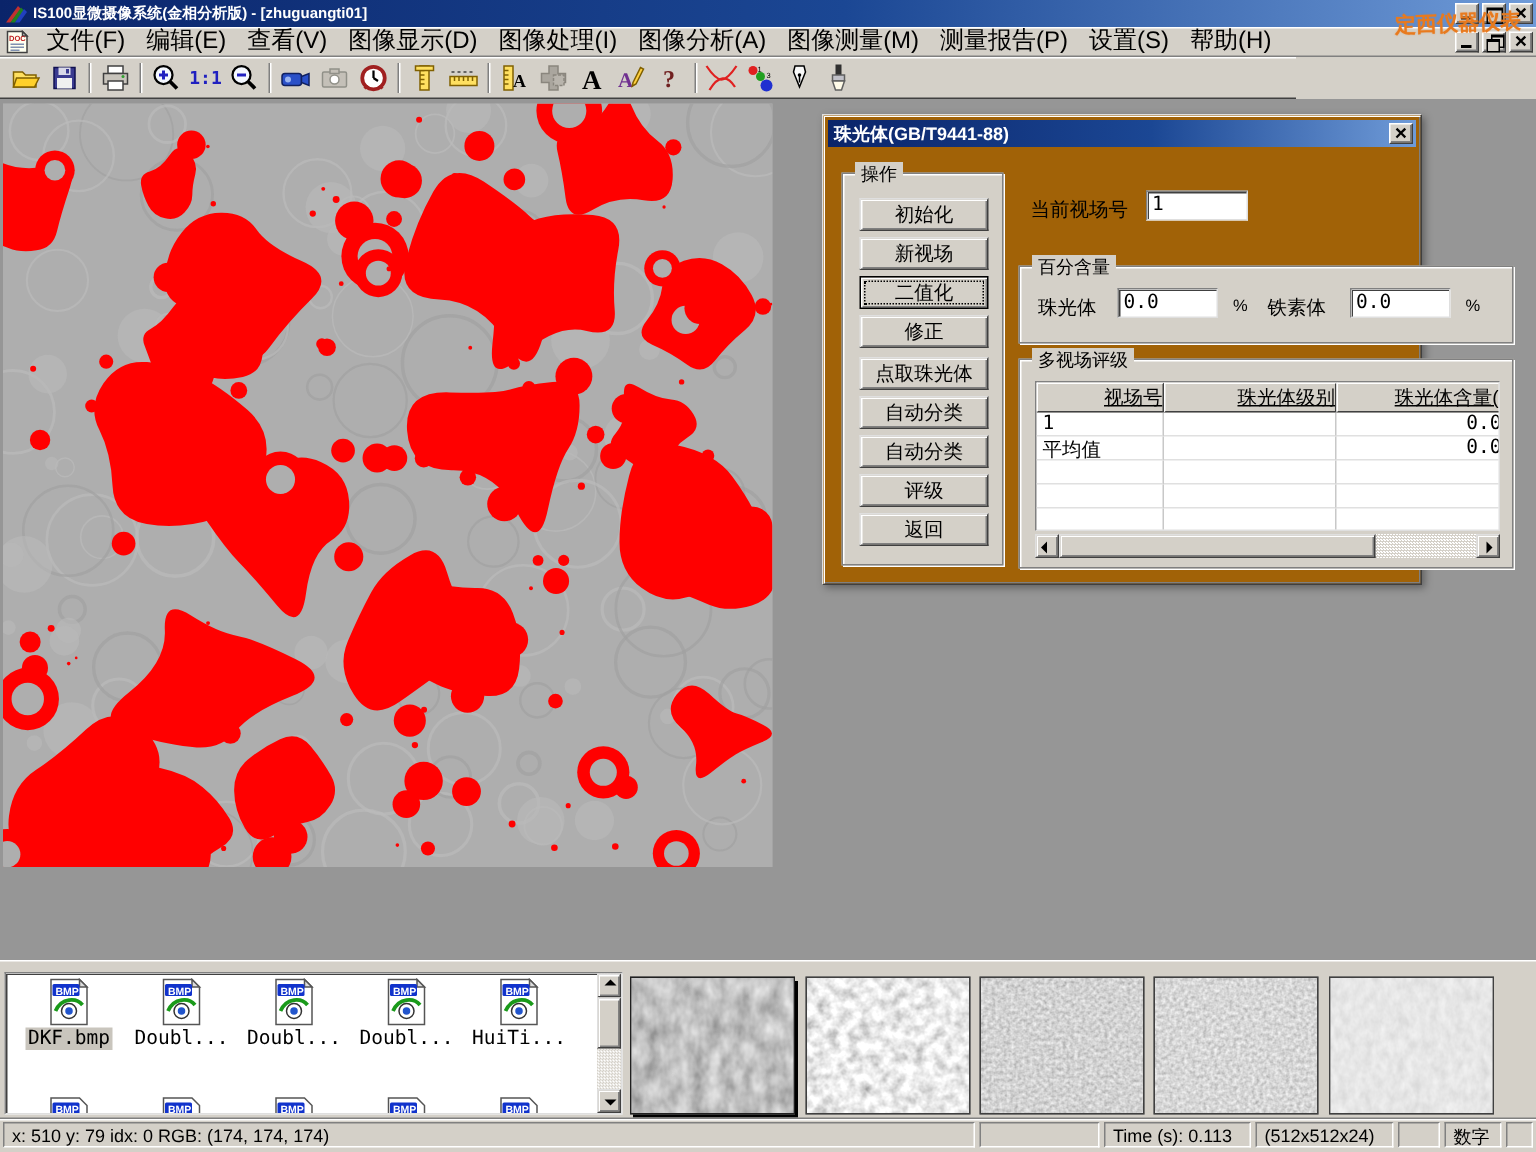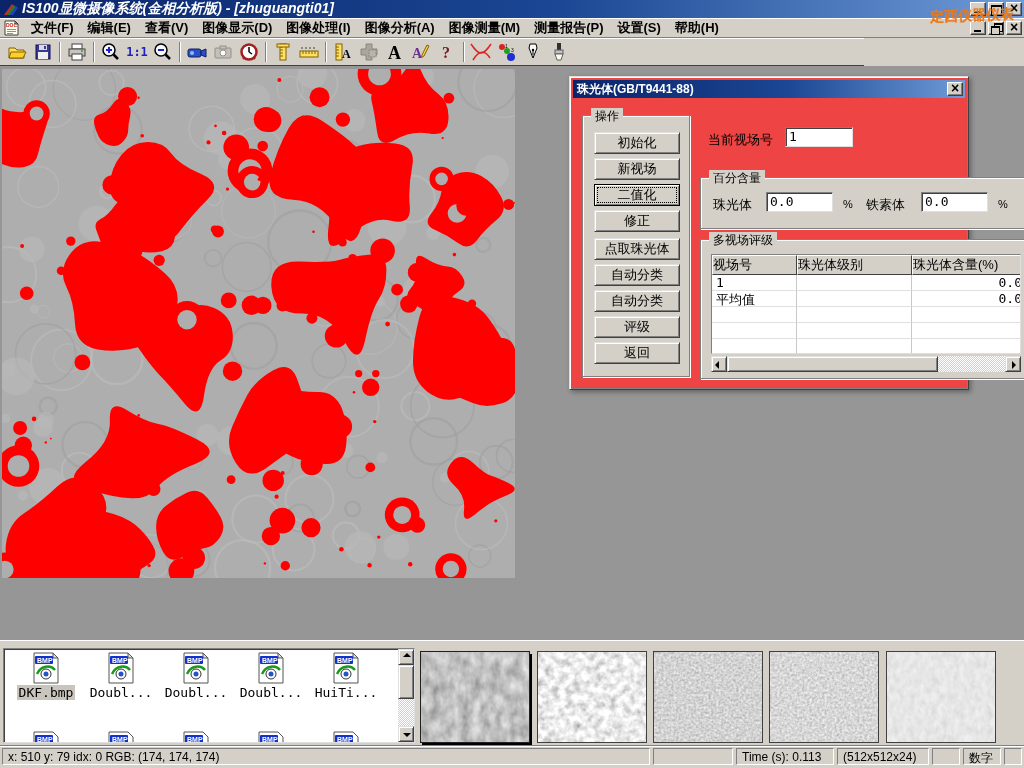--- a/index.html
+++ b/index.html
@@ -10,53 +10,53 @@
   
   .raised { background:#d4d0c8; border:1px solid; border-color:#dfdfdf #404040 #404040 #dfdfdf;
             box-shadow:inset 1px 1px 0 #fff, inset -1px -1px 0 #808080; }
   .etched { border:1px solid #808080; box-shadow:inset 1px 1px 0 #fff, 1px 1px 0 #fff; }
 
   
   #titlebar { position:absolute; left:0; top:0; width:1024px; height:18px;
     background:linear-gradient(90deg,#0a246a 0%,#1b4794 55%,#6f9bd8 100%);
     display:flex; align-items:center; color:#fff; }
   #titlebar .app-icon { width:16px; height:14px; margin:0 3px; }
-  #titlebar .title-text { font-weight:bold; font-size:14px; letter-spacing:0; white-space:nowrap;font-style:italic; }
+  #titlebar .title-text { font-weight:bold; font-size:10px; letter-spacing:0; white-space:nowrap; }
   .winbtns { position:absolute; right:2px; top:2px; display:flex; gap:2px; }
   .winbtn { width:16px; height:14px; background:#d4d0c8; border:1px solid; border-color:#fff #404040 #404040 #fff;
     box-shadow:inset -1px -1px 0 #808080; position:relative; cursor:default; }
   .g-min::after { content:""; position:absolute; left:3px; bottom:2px; width:7px; height:2px; background:#000; }
   .g-max::after { content:""; position:absolute; left:2px; top:2px; width:9px; height:8px; border:1px solid #000; border-top-width:2px; }
   .g-rest::after { content:""; position:absolute; left:2px; top:4px; width:7px; height:6px; border:1px solid #000; border-top-width:2px; background:#d4d0c8; }
   .g-rest::before { content:""; position:absolute; left:5px; top:1px; width:7px; height:6px; border:1px solid #000; border-top-width:2px; }
   .g-close::after { content:"×"; position:absolute; left:0; top:-3px; width:100%; text-align:center; font-size:14px; font-weight:bold; color:#000; }
   #watermark { position:absolute; right:10px; top:7px; color:#e87a1e; font-size:14px; font-weight:bold; z-index:60;
     text-shadow:0 0 1px rgba(232,122,30,.6); transform:rotate(-2deg); pointer-events:none; }
 
   
   #menubar { position:absolute; left:0; top:18px; width:1024px; height:20px; background:#d4d0c8;
     border-bottom:1px solid #808080; box-shadow:inset 0 1px 0 #fff; display:flex; align-items:center; }
   #menubar .doc-icon { width:17px; height:16px; margin:0 4px 0 3px; }
-  .menu-item { padding:2px 7px; font-size:13px; white-space:nowrap;font-weight:bold; }
+  .menu-item { padding:2px 7px; font-size:16px; white-space:nowrap; }
   .mdi-btns { position:absolute; right:2px; top:3px; display:flex; gap:2px; }
 
   
   #toolbar { position:absolute; left:0; top:38px; width:864px; height:28px; background:#d4d0c8;
     border-bottom:1px solid #404040; box-shadow:inset 0 1px 0 #fff; display:flex; align-items:center; padding-left:4px; }
   .tb-btn { width:26px; height:24px; display:flex; align-items:center; justify-content:center; background:#d4d0c8; border:1px solid transparent; }
   .tb-sep { width:2px; height:20px; margin:0 3px; border-left:1px solid #808080; border-right:1px solid #fff; }
   .one2one { font-weight:bold; color:#2020c0; font-size:12px; font-family:"DejaVu Sans Mono",monospace; }
 
   
   #workspace { position:absolute; left:0; top:66px; width:1024px; height:574px; background:#969696; }
   #micrograph { position:absolute; left:2px; top:3px; width:513px; height:509px; background:#b0b0b0; overflow:hidden; }
   #micrograph svg { display:block; }
 
   
-  #dialog { position:absolute; left:569px; top:10px; width:400px; height:314px; background:#ef4444;
+  #dialog { position:absolute; left:548px; top:10px; width:400px; height:314px; background:#a16207;
     border:1px solid; border-color:#dfdfdf #404040 #404040 #dfdfdf; box-shadow:inset 1px 1px 0 #fff, inset -1px -1px 0 #808080, 2px 2px 5px rgba(0,0,0,.35); }
   #dialog-title { position:absolute; left:3px; top:3px; right:3px; height:18px;
     background:linear-gradient(90deg,#0a246a 0%,#1b4794 55%,#6f9bd8 100%);
     color:#fff; font-weight:bold; font-size:12px; display:flex; align-items:center; padding-left:4px; }
   #dialog-title .winbtn { position:absolute; right:2px; top:2px; }
   .groupbox { position:absolute; background:#d4d0c8; }
   .groupbox > .gb-label { position:absolute; top:-8px; left:8px; background:#d4d0c8; padding:0 4px; font-size:12px; }
   #grp-ops      { left:12px;  top:38px;  width:108px; height:262px; }
   #grp-grade    { left:337px; top:32px;  width:120px; height:54px; }
   #grp-percent  { left:130px; top:100px; width:330px; height:52px; }
@@ -67,21 +67,21 @@
   .op-btn.focused { border:1px solid #000; box-shadow:inset 1px 1px 0 #fff, inset -1px -1px 0 #808080, inset 0 0 0 1px #d4d0c8; outline:1px dotted #000; outline-offset:-4px; }
   .dlg-label { position:absolute; font-size:13px; white-space:nowrap; }
   .dlg-input { position:absolute; background:#fff; border:1px solid; border-color:#808080 #dfdfdf #dfdfdf #808080;
     box-shadow:inset 1px 1px 0 #404040; font-size:13px; font-family:"DejaVu Sans Mono",monospace; padding:1px 3px; line-height:16px; }
 
   
   #grid { position:absolute; left:10px; top:14px; width:310px; height:100px; background:#fff;
     border:1px solid; border-color:#808080 #dfdfdf #dfdfdf #808080; overflow:hidden; }
   .grid-row { display:flex; width:395px; }
   .grid-hcell { height:20px; background:#d4d0c8; border:1px solid; border-color:#fff #404040 #404040 #fff;
-    font-size:13px; text-align:left; line-height:18px; flex:none; overflow:hidden; white-space:nowrap; }
+    font-size:13px; text-align:right; line-height:18px; flex:none; overflow:hidden; white-space:nowrap;text-decoration:underline; }
   .grid-cell { height:16px; border-right:1px solid #c8c8c8; border-bottom:1px solid #e0e0e0; font-size:13px;
     font-family:"DejaVu Sans Mono",monospace; flex:none; overflow:hidden; white-space:nowrap; padding:0 4px; }
   .c0{width:85px;} .c1{width:115px;} .c2{width:125px;}
   .num { text-align:right; padding-right:14px; }
   #grid-hscroll { position:absolute; left:10px; top:116px; width:310px; height:16px; background:#d4d0c8; display:flex; }
   .sb-btn { width:16px; height:16px; flex:none; position:relative; }
   .arr { position:absolute; width:0; height:0; border:4px solid transparent; }
   .arr-left  { left:3px; top:4px; border-right-color:#000; border-left-width:0; }
   .arr-right { left:6px; top:4px; border-left-color:#000; border-right-width:0; }
   .arr-up    { left:4px; top:3px; border-bottom-color:#000; border-top-width:0; }

